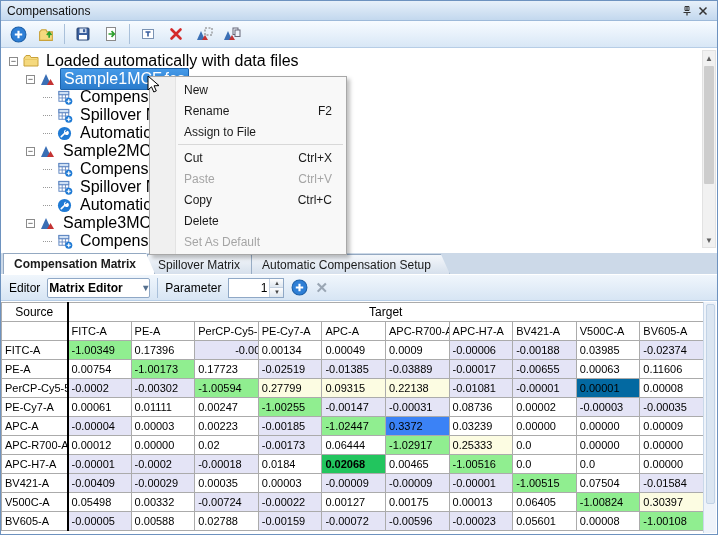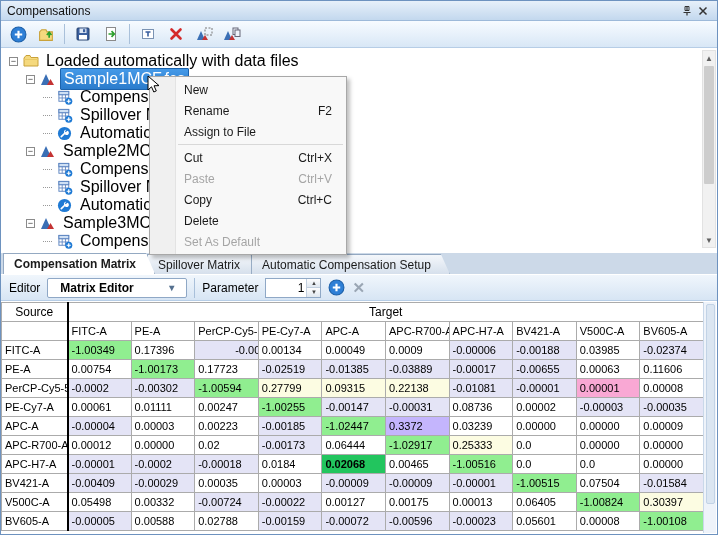--- a/index.html
+++ b/index.html
@@ -85,22 +85,22 @@
     background:#fff; font-weight:bold; z-index:5; height:21px;
   }
   
   #editorbar {
     position:absolute; left:0; top:273px; width:716px; height:27px;
     background:linear-gradient(#f0f6fc,#d7e5f4);
     border-top:1px solid #ffffff; border-bottom:1px solid #b6cde6;
     display:flex; align-items:center; padding:0 8px; gap:7px; font-size:12px;
   }
   #editor-combo {
-    width:140px; height:20px; background:#fff; border:1px solid #8fa8c6; border-radius:2px;
-    display:flex; align-items:center; padding:0 12px; font-weight:bold;
+    width:103px; height:20px; background:#fff; border:1px solid #8fa8c6; border-radius:2px;
+    display:flex; align-items:center; padding:0 1px; font-weight:bold;
   }
   #editor-combo .chev { margin-left:auto; color:#55708f; font-size:10px; }
   #param-spin { width:56px; height:20px; background:#fff; border:1px solid #8fa8c6;
     display:flex; align-items:stretch; }
   #param-spin .val { flex:1; text-align:right; padding:2px 2px 0 0; }
   #param-spin .spins { width:14px; border-left:1px solid #c3d0df; display:flex; flex-direction:column; }
   #param-spin .spins div { flex:1; font-size:6px; color:#444; display:flex; align-items:center; justify-content:center;
     background:linear-gradient(#fdfdfd,#dfe7f0); border-bottom:1px solid #c3d0df; }
   #param-spin .spins div:last-child { border-bottom:none; }
   .ebar-sep { width:1px; height:20px; background:#a9c0da; }
@@ -489,21 +489,21 @@
           <tr>
             <td class="src blackline">PerCP-Cy5-5</td>
             <td style="background: rgb(228, 228, 246);">-0.0002</td>
             <td style="background: rgb(228, 228, 246);">-0.00302</td>
             <td style="background: rgb(144, 238, 144);">-1.00594</td>
             <td style="background: rgb(252, 252, 226);">0.27799</td>
             <td style="background: rgb(252, 252, 226);">0.09315</td>
             <td style="background: rgb(252, 252, 226);">0.22138</td>
             <td style="background: rgb(228, 228, 246);">-0.01081</td>
             <td style="background: rgb(228, 228, 246);">-0.00001</td>
-            <td style="background: #f9a8d4;">0.00001</td>
+            <td style="background: #0369a1;">0.00001</td>
             <td style="background: rgb(255, 255, 255);">0.00008</td>
           </tr>
           <tr>
             <td class="src blackline">PE-Cy7-A</td>
             <td style="background: rgb(255, 255, 255);">0.00061</td>
             <td style="background: rgb(255, 255, 255);">0.01111</td>
             <td style="background: rgb(255, 255, 255);">0.00247</td>
             <td style="background: rgb(144, 238, 144);">-1.00255</td>
             <td style="background: rgb(228, 228, 246);">-0.00147</td>
             <td style="background: rgb(228, 228, 246);">-0.00031</td>
@@ -512,21 +512,21 @@
             <td style="background: rgb(228, 228, 246);">-0.00003</td>
             <td style="background: rgb(228, 228, 246);">-0.00035</td>
           </tr>
           <tr>
             <td class="src blackline">APC-A</td>
             <td style="background: rgb(228, 228, 246);">-0.00004</td>
             <td style="background: rgb(255, 255, 255);">0.00003</td>
             <td style="background: rgb(255, 255, 255);">0.00223</td>
             <td style="background: rgb(228, 228, 246);">-0.00185</td>
             <td style="background: rgb(144, 238, 144);">-1.02447</td>
-            <td style="background: #c4b5fd;">0.3372</td>
+            <td style="background: #3b82f6;">0.3372</td>
             <td style="background: rgb(255, 255, 255);">0.03239</td>
             <td style="background: rgb(255, 255, 255);">0.00000</td>
             <td style="background: rgb(255, 255, 255);">0.00000</td>
             <td style="background: rgb(255, 255, 255);">0.00009</td>
           </tr>
           <tr>
             <td class="src blackline">APC-R700-A</td>
             <td style="background: rgb(255, 255, 255);">0.00012</td>
             <td style="background: rgb(255, 255, 255);">0.00000</td>
             <td style="background: rgb(255, 255, 255);">0.02</td>

